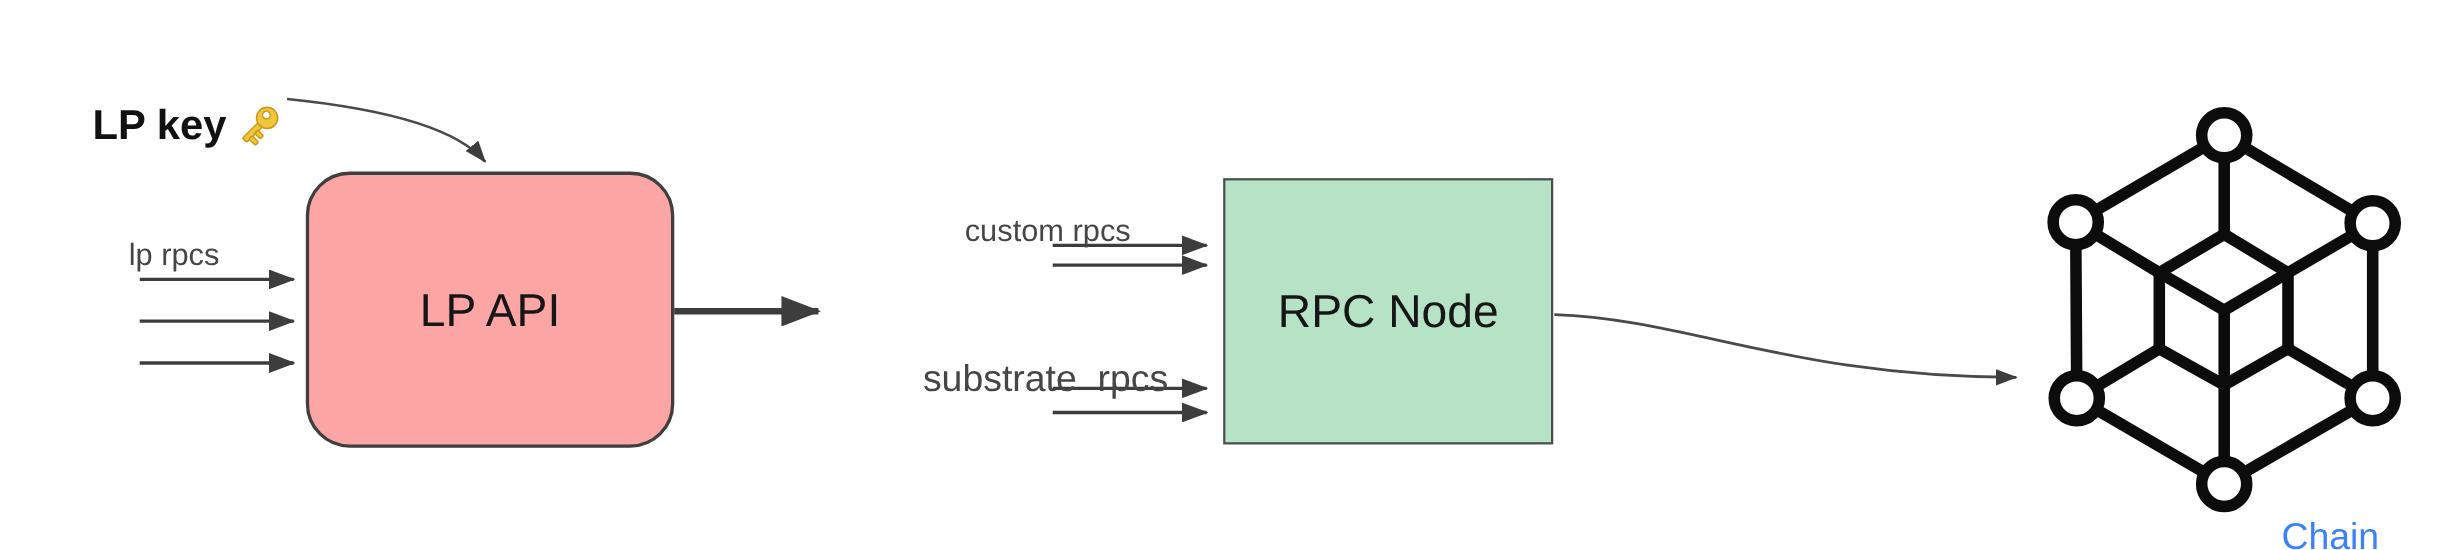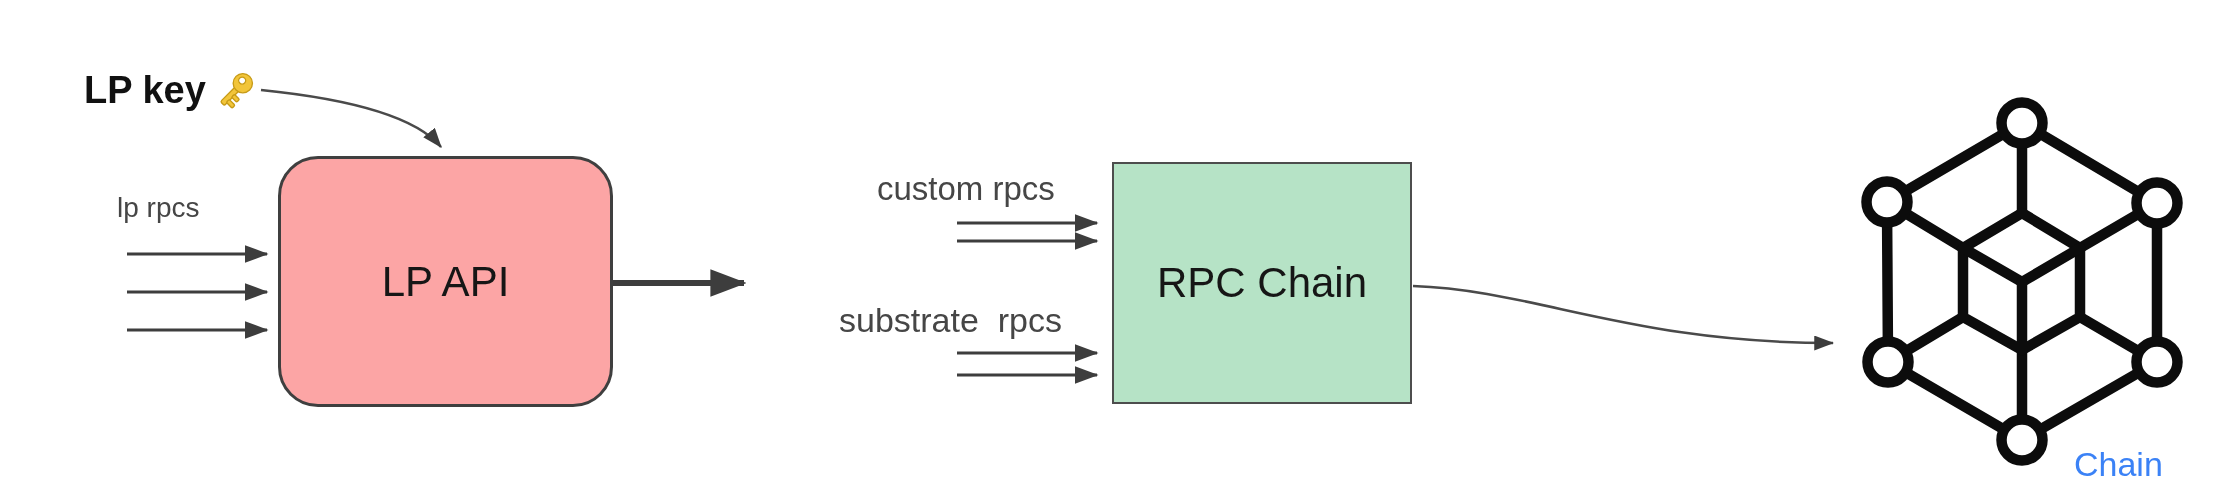--- a/index.html
+++ b/index.html
@@ -5,29 +5,29 @@
   html, body { margin: 0; padding: 0; background: #ffffff; }
   .canvas {
     position: relative;
     width: 2240px;
     height: 500px;
     background: #ffffff;
     overflow: hidden;
     font-family: "Liberation Sans", sans-serif;
   }
   .layer { position: absolute; left: 0; top: 0; }
-  .label { position: absolute; color: #464646; }
+  .label { position: absolute; color: #464646; margin-top: 24px; }
   .lp-key-label {
     left: 84px; top: 68px;
     display: flex; align-items: center; gap: 8px;
     font-size: 38px; font-weight: 700; color: #111111;
   }
   .lp-key-label .key-svg { transform: rotate(-45deg); }
   .lp-rpcs-label   { left: 117px; top: 192px; font-size: 28px; }
-  .custom-rpcs-label    { left: 877px; top: 170px; font-size: 33px; }
+  .custom-rpcs-label    { left: 877px; top: 170px; font-size: 28px; }
   .substrate-rpcs-label { left: 839px; top: 301px; font-size: 34px; white-space: pre; text-align: center; }
   .chain-label { left: 2074px; top: 445px; font-size: 34px; color: #3b82f6; }
   .node-box {
     position: absolute;
     display: flex; flex-direction: column;
     align-items: center; justify-content: center;
     text-align: center; color: #161616;
     box-sizing: border-box;
   }
   .lp-api-box {
@@ -127,18 +127,18 @@
   <div class="lp-rpcs-label label">lp rpcs</div>
 
   <div class="node-box lp-api-box">
     <span>LP API</span>
   </div>
 
   <div class="custom-rpcs-label label">custom rpcs</div>
   <div class="substrate-rpcs-label label">substrate  rpcs</div>
 
   <div class="node-box rpc-node-box">
-    <span>RPC Chain</span>
+    <span>RPC Node</span>
   </div>
 
   <div class="chain-label label">Chain</div>
 
 </div>
 
 </body></html>

